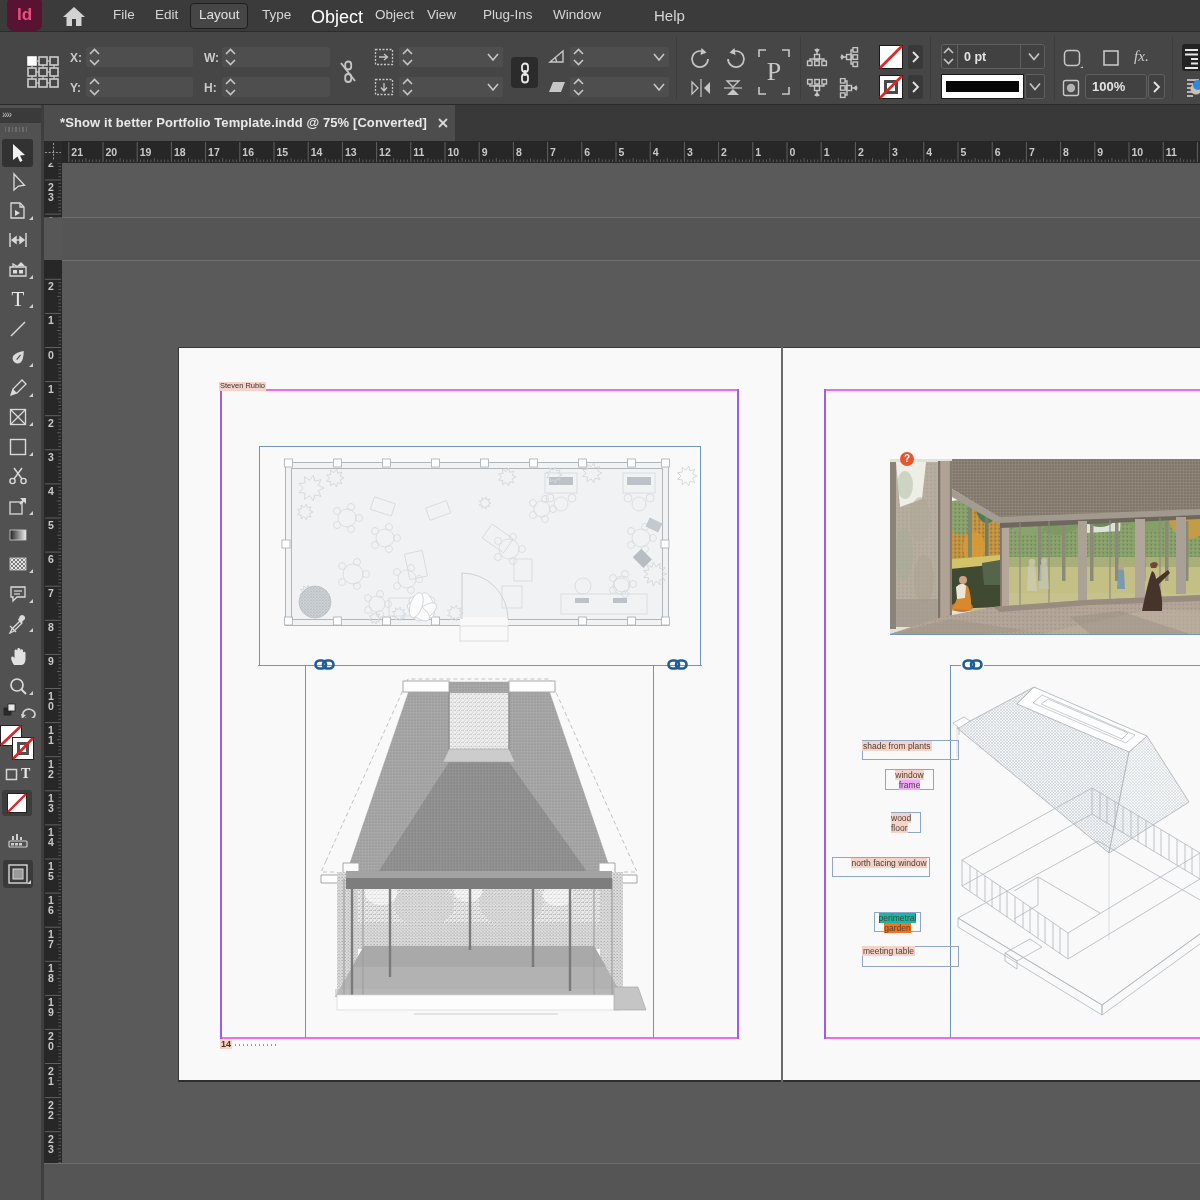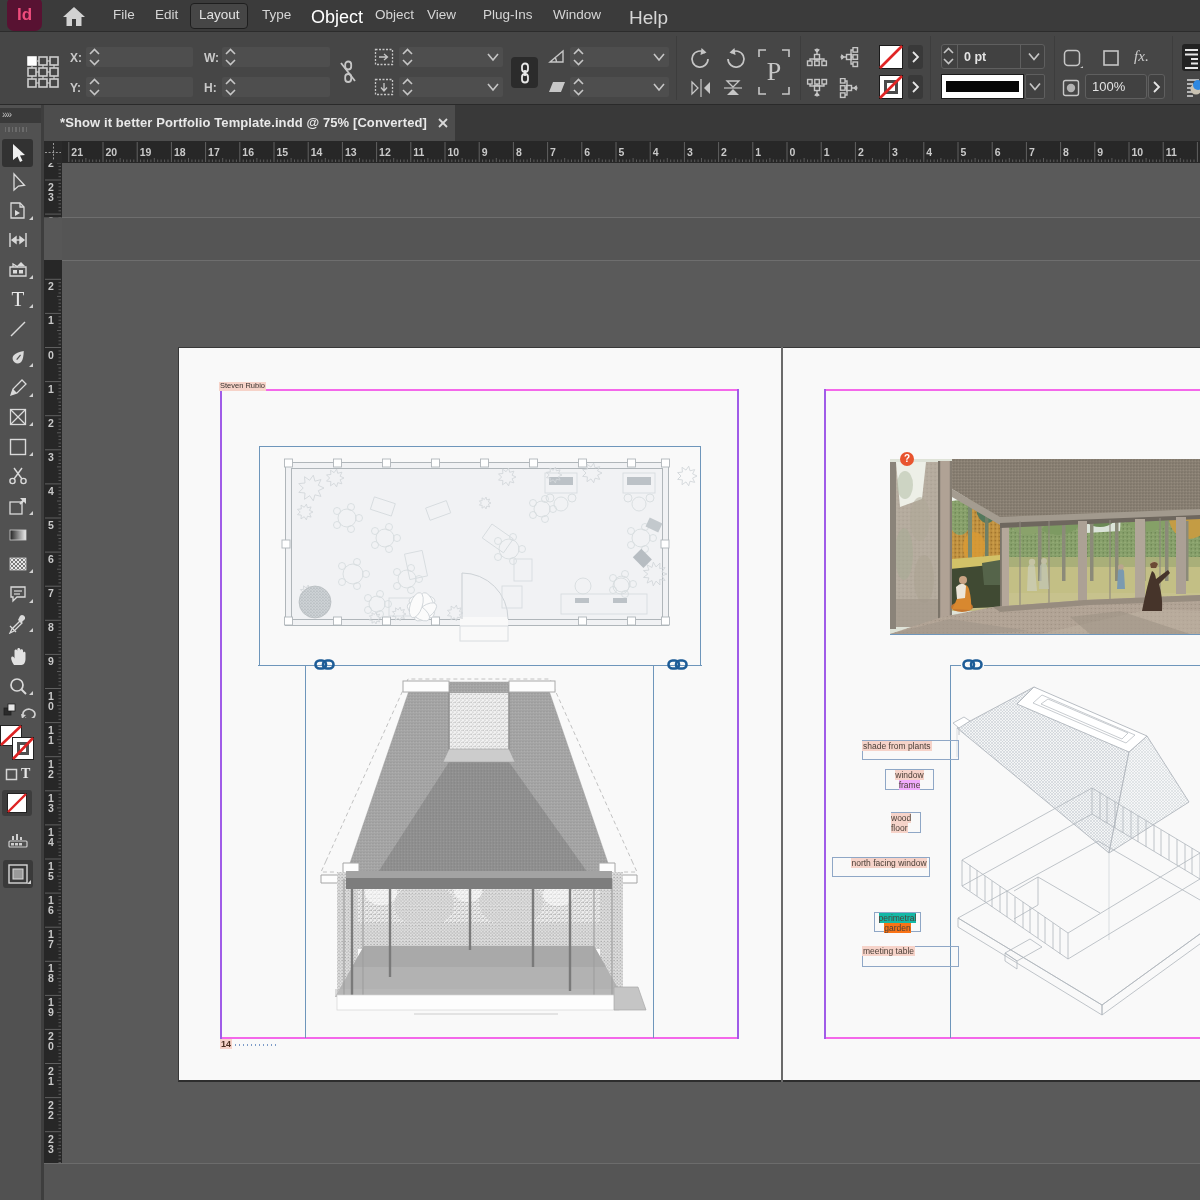--- a/index.html
+++ b/index.html
@@ -7,21 +7,21 @@
     <path d="M12 1 L23 11 L19.5 11 L19.5 20 L14 20 L14 13 L10 13 L10 20 L4.5 20 L4.5 11 L1 11 Z" fill="#d2d2d2"></path>
   </svg>
 <div class="abs" style="left:113px;top:7px;font-size:13.5px;color:#d6d6d6">File</div>
 <div class="abs" style="left:155px;top:7px;font-size:13.5px;color:#d6d6d6">Edit</div>
 <div class="abs" style="left:262px;top:7px;font-size:13.5px;color:#d6d6d6">Type</div>
 <div class="abs" style="left:311px;top:7px;font-size:18px;color:#ffffff">Object</div>
 <div class="abs" style="left:375px;top:7px;font-size:13.5px;color:#d6d6d6">Object</div>
 <div class="abs" style="left:427px;top:7px;font-size:13.5px;color:#d6d6d6">View</div>
 <div class="abs" style="left:483px;top:7px;font-size:13.5px;color:#d6d6d6">Plug-Ins</div>
 <div class="abs" style="left:553px;top:7px;font-size:13.5px;color:#d6d6d6">Window</div>
-<div class="abs" style="left:629px;top:7px;font-size:19px;color:#d6d6d6">Help</div>
+<div class="abs" style="left:654px;top:7px;font-size:15px;color:#d6d6d6">Help</div>
 <div class="abs" style="left:190px;top:2.5px;width:58px;height:26px;background:#464646;border:1px solid #1e1e1e;border-radius:4px"></div>
 <div class="abs" style="left:199px;top:7px;font-size:13.5px;color:#e2e2e2">Layout</div>
 <div class="abs" style="left:0;top:31px;width:1200px;height:74px;background:#464646;border-top:1px solid #2c2c2c;border-bottom:1px solid #2a2a2a"></div>
 <svg width="33" height="33" viewBox="0 0 33 33" style="position:absolute;left:26px;top:55px;">
     <g fill="none" stroke="#cdcdcd" stroke-width="1.6">
       <rect x="2" y="2" width="8" height="8"></rect>
       <rect x="13" y="2" width="8" height="8"></rect>
       <rect x="24" y="2" width="8" height="8"></rect>
       <rect x="2" y="13" width="8" height="8"></rect>
       <rect x="13" y="13" width="8" height="8"></rect>
@@ -263,21 +263,21 @@
     <rect x="3" y="3" width="14" height="14" fill="none" stroke="#c6c6c6" stroke-width="1.6"></rect>
   </svg>
 <div class="abs" style="left:1134px;top:48px;font-size:15px;font-style:italic;color:#cdcdcd;font-family:'Liberation Serif',serif">fx<span style="font-style:normal">.</span></div>
 <svg width="20" height="20" viewBox="0 0 20 20" style="position:absolute;left:1061px;top:78px;">
     <g stroke="#c6c6c6" stroke-width="1.4" fill="none">
       <rect x="2.5" y="2.5" width="15" height="15" rx="2"></rect>
       <circle cx="10" cy="10" r="4.2" fill="#c6c6c6" stroke="none" opacity="0.85"></circle>
     </g>
   </svg>
 <div class="abs" style="left:1085px;top:74px;width:62px;height:25px;background:#414141;border:1px solid #5f5f5f;border-radius:3px"></div>
-<div class="abs" style="left:1092px;top:79px;font-size:13px;font-weight:normal;color:#e3e3e3">100%</div>
+<div class="abs" style="left:1092px;top:79px;font-size:13px;font-weight:bold;color:#e3e3e3">100%</div>
 <div class="abs" style="left:1148px;top:74px;width:17px;height:25px;background:#414141;border:1px solid #5f5f5f;border-radius:3px"></div>
 <svg width="17" height="16" viewBox="0 0 17 16" style="position:absolute;left:1148px;top:79px;">
     <path d="M6 3 L11 8 L6 13" fill="none" stroke="#e6e6e6" stroke-width="1.8"></path>
   </svg>
 <div class="abs" style="left:1182px;top:44px;width:18px;height:27px;background:#232323;border-radius:3px 0 0 3px"></div>
 <svg width="18" height="27" viewBox="0 0 18 27" style="position:absolute;left:1182px;top:44px;">
     <g stroke="#e8e8e8" stroke-width="2">
       <line x1="3" y1="6" x2="16" y2="6"></line>
       <line x1="3" y1="10.5" x2="16" y2="10.5"></line>
       <line x1="9" y1="15" x2="16" y2="15"></line>

